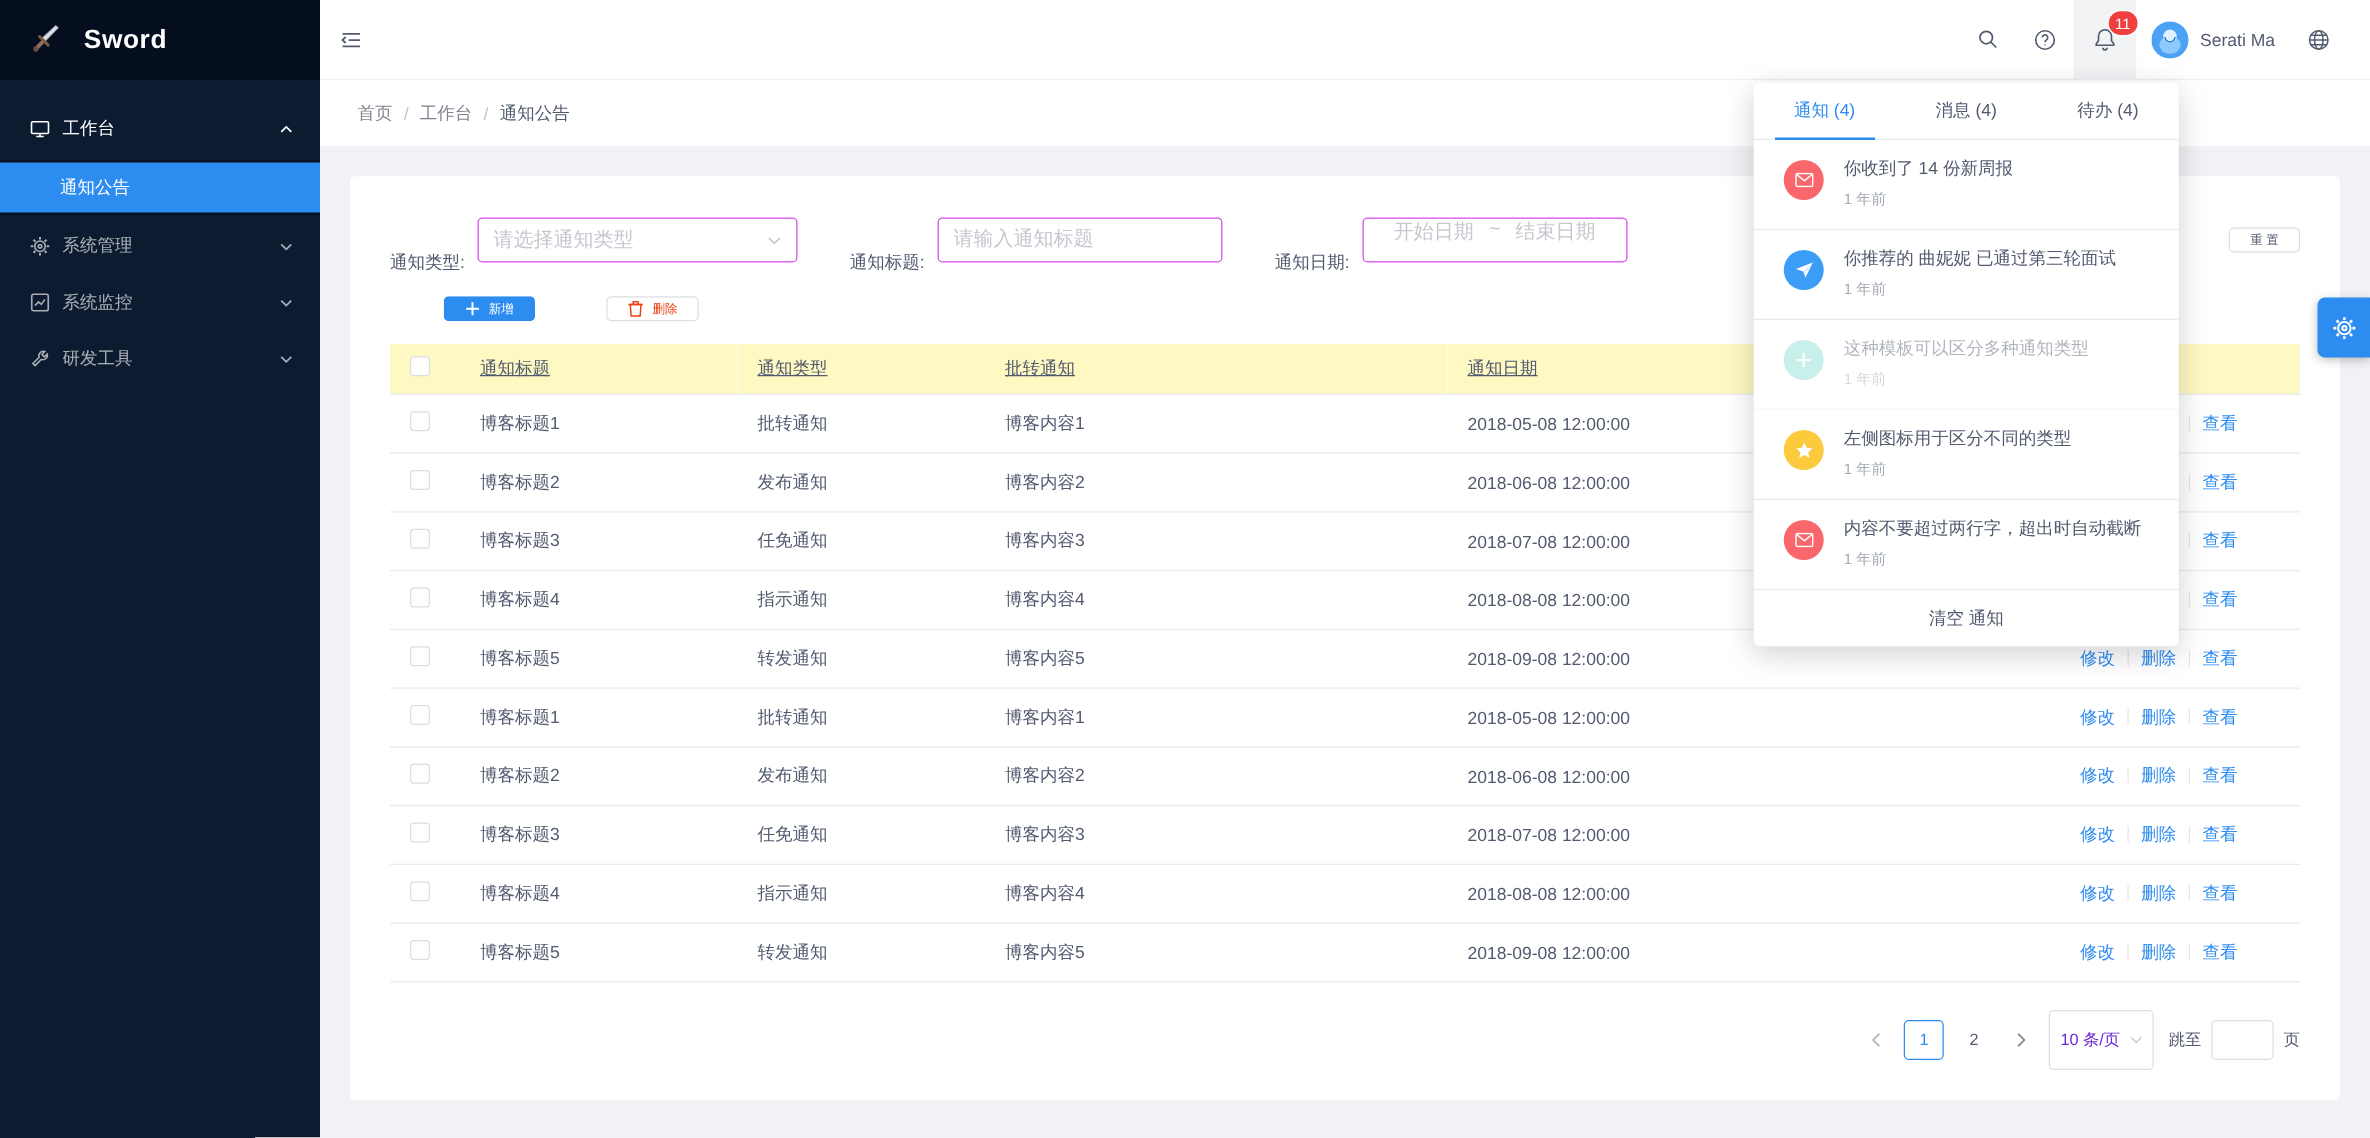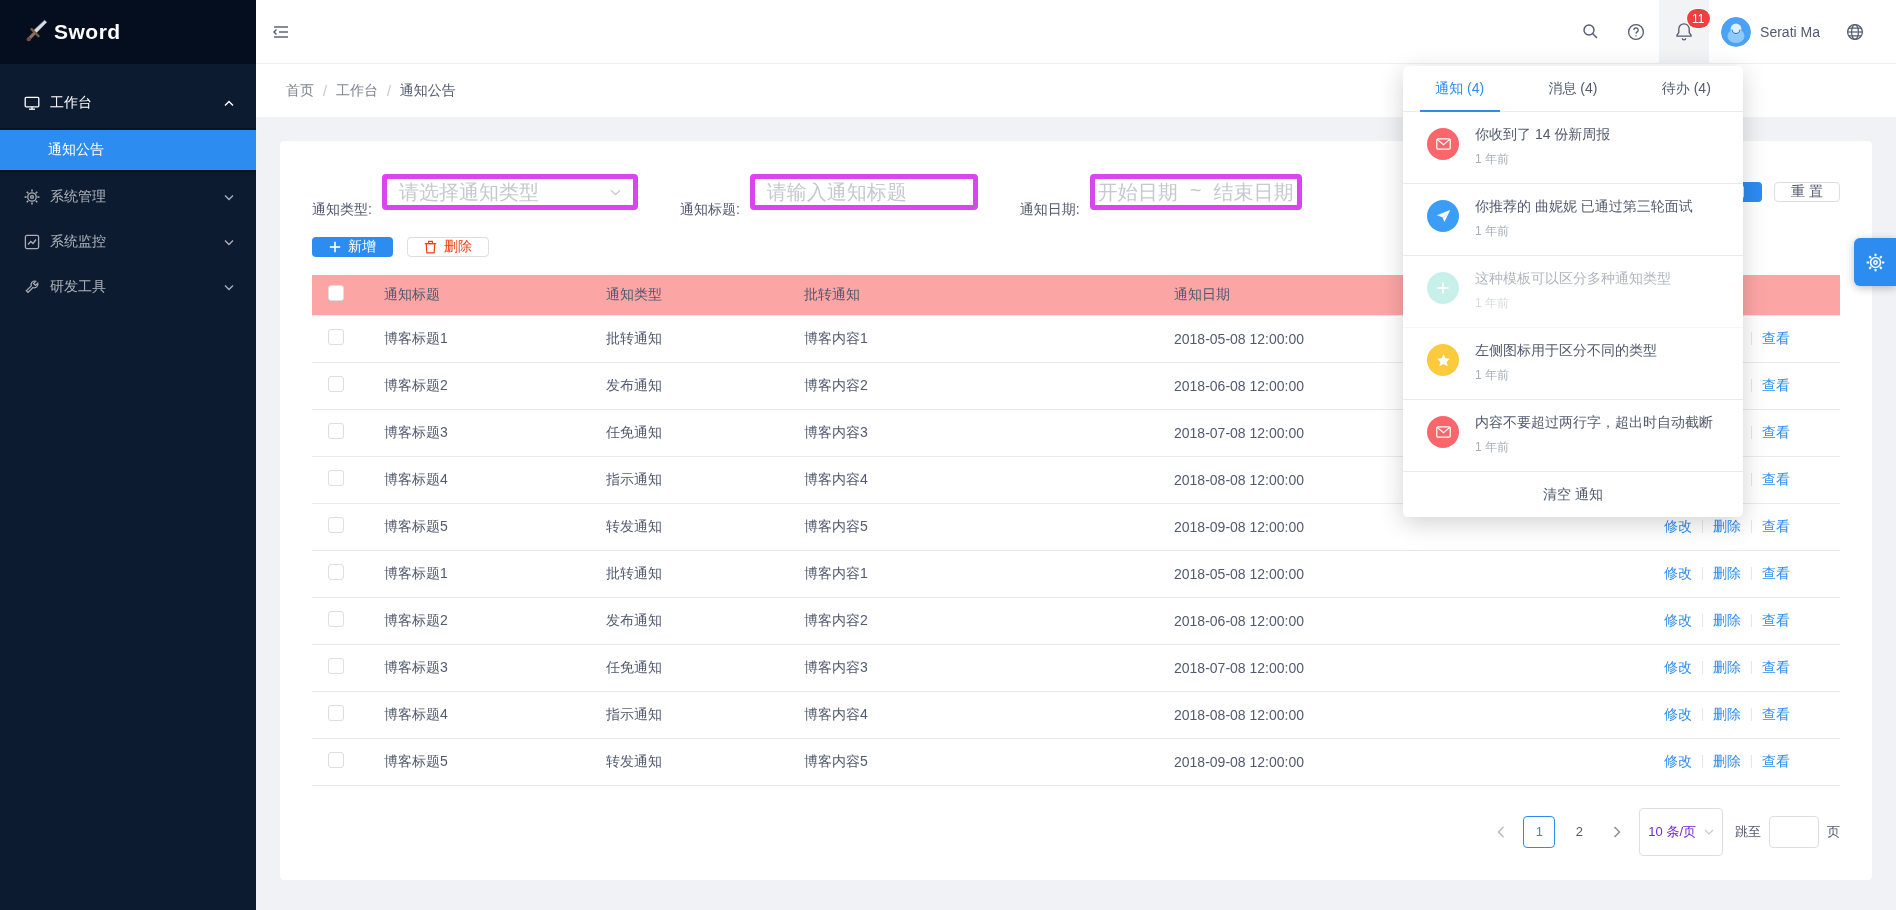--- a/index.html
+++ b/index.html
@@ -6,21 +6,21 @@
   html,body { width:1896px; height:910px; overflow:hidden; }
   body {
     font-family:"Liberation Sans","DejaVu Sans",sans-serif;
     font-size:14px; color:#515a6e; background:#f0f2f5;
     display:flex; position:relative;
   }
   svg { display:block; }
 
   
   .sidebar { width:256px; flex-shrink:0; background:#0c1b30; color:rgba(255,255,255,.65); display:flex; flex-direction:column; }
-  .logo { height:64px; background:#040e1e; display:flex; align-items:center; padding-left:24px; gap:4px; cursor:pointer; }
+  .logo { height:64px; background:#040e1e; display:flex; align-items:center; padding-left:24px; gap:17px; cursor:pointer; }
   .logo-text { color:#fff; font-size:21px; font-weight:bold; letter-spacing:.5px; }
   .menu { padding-top:14px; }
   .menu-item { height:40px; margin:5px 0; display:flex; align-items:center; padding:0 22px 0 24px; cursor:pointer; }
   .menu-item.expanded { color:#fff; }
   .mi-label { margin-left:10px; flex:1; }
   .submenu { background:#071322; padding:2px 0; }
   .submenu-item { height:40px; display:flex; align-items:center; padding-left:48px; cursor:pointer; color:rgba(255,255,255,.65); }
   .submenu-item.active { background:#2d8cf0; color:#fff; }
 
   
@@ -41,38 +41,38 @@
   .crumb.current { color:#515a6e; cursor:default; }
   .crumb-sep { margin:0 9px; color:#c0c4cc; }
 
   .content { flex:1; padding:24px; }
   .card { background:#fff; border-radius:4px; padding:24px 32px; }
 
   
   .filter-row { display:flex; align-items:center; }
   .filter-item { display:flex; align-items:center; margin-right:42px; }
   .f-label { margin-right:10px; white-space:nowrap;margin-top:36px; }
-  .select, .text-input, .date-input { height:36px; border:5px solid #d946ef; border-radius:4px; background:#fff; font-size:20px; }
+  .select, .text-input, .date-input { height:36px; border:1px solid #d946ef; border-radius:4px; background:#fff; font-size:16px; }
   .select { width:256px; display:flex; align-items:center; justify-content:space-between; padding:0 12px; color:#c5c8ce; cursor:pointer; }
   .text-input { width:228px; padding:0 12px; color:#000000; outline:none; font-family:Liberation Sans, sans-serif; }
   .text-input::placeholder { color:#c5c8ce; }
   .date-input { width:212px; display:flex; align-items:flex-start; justify-content:center; gap:12px; color:#c5c8ce; cursor:pointer; }
   .filter-btns { margin-left:auto; display:flex; gap:12px; }
-  .btn { height:20px; border-radius:4px; font-size:14px; display:inline-flex; align-items:center; justify-content:center;
-         padding:0 16px; cursor:pointer; border:1px solid transparent; white-space:nowrap; }
+  .btn { height:20px; border-radius:4px; font-size:10px; display:inline-flex; align-items:center; justify-content:center;
+         padding:0 16px; cursor:pointer; border:1px solid transparent; white-space:nowrap;margin-left:43px; }
   .btn-primary { background:#2d8cf0; color:#fff; }
   .btn-default { background:#fff; border-color:#dcdee2; color:#515a6e; }
   .btn-danger { background:#fff; border-color:#dcdee2; color:#ed4014; gap:7px; }
   .btn .plus { margin-right:7px; }
 
   .toolbar-row { margin-top:18px; display:flex; gap:14px; }
 
   
   table { width:100%; border-collapse:collapse; table-layout:fixed; margin-top:18px; }
-  thead tr { background:#fca5a5; }
+  thead tr { background:#fef9c3;text-decoration:underline; }
   th, td { text-align:left; padding:0 16px; border-bottom:1px solid #e8eaec; overflow:hidden; white-space:nowrap; font-weight:400; }
   th { height:40px; color:#515a6e; }
   td { height:47px; }
   .checkbox { width:16px; height:16px; border:1px solid #dcdee2; border-radius:3px; background:#fff; display:inline-block; cursor:pointer; }
   .link { color:#2d8cf0; cursor:pointer; }
   .action-sep { display:inline-block; width:1px; height:13px; background:#e4e6ea; margin:0 10px; vertical-align:-2px; }
 
   
   .pagination { display:flex; justify-content:flex-end; align-items:center; margin-top:22px; gap:8px; font-size:13px; }
   .pg-arrow { width:28px; height:32px; display:flex; align-items:center; justify-content:center; color:#999; cursor:pointer; }

